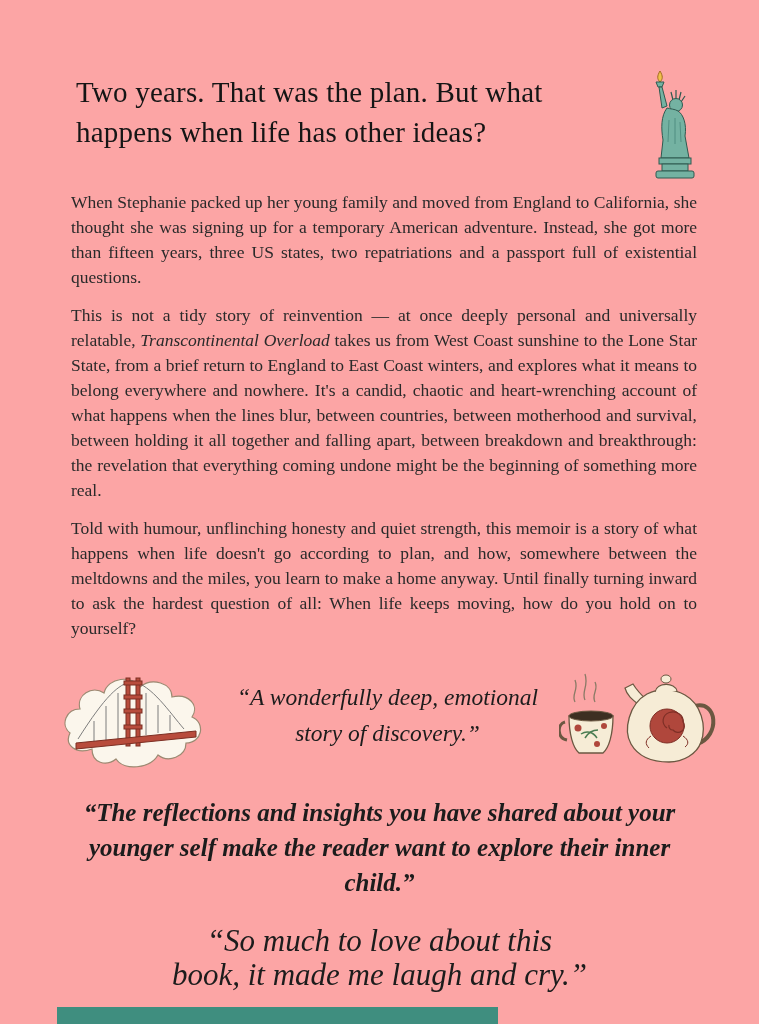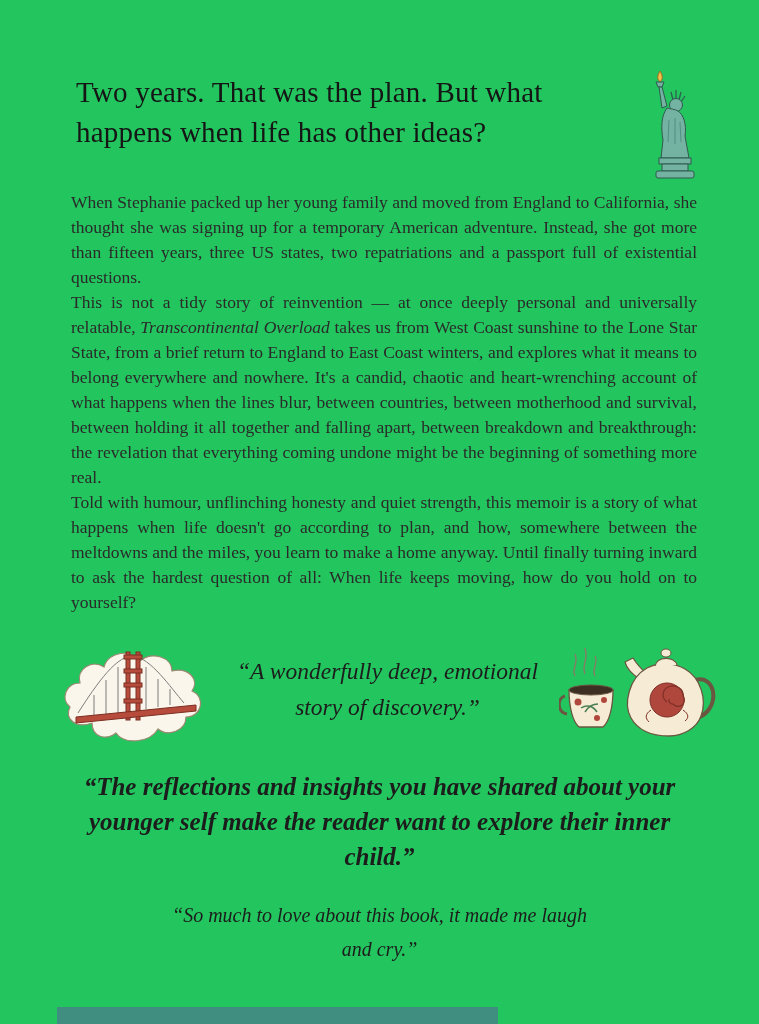--- a/index.html
+++ b/index.html
@@ -1,21 +1,21 @@
 <!DOCTYPE html>
 <html><head>
 <meta charset="utf-8">
 <style>
   * { margin:0; padding:0; box-sizing:border-box; }
   html,body { background:#ffffff; }
   .page {
     position:relative;
     width:759px; height:1024px;
     margin:0 auto;
-    background:#22c55e;
+    background:#fca5a5;
     font-family:"Liberation Serif", serif;
     color:#262626;
     overflow:hidden;
   }
   .header {
     display:flex;
     justify-content:space-between;
     align-items:flex-start;
     padding:72px 56px 0 70px;
   }
@@ -28,33 +28,34 @@
     letter-spacing:0.2px;
     padding-left:6px;
   }
   .statue { flex:0 0 auto; margin-top:-4px; }
   .body-copy { padding:2px 62px 0 71px; }
   .body-copy p {
     font-size:17.5px;
     line-height:25px;
     text-align:justify;
     color:#2a2a2a;
+    margin-top:13px;
   }
   .body-copy p:first-child { margin-top:4px; }
   .book-title { font-style:italic; }
   .quote { font-style:italic; text-align:center; color:#1c1c1c; }
   .quote-row {
     display:flex;
     align-items:center;
     justify-content:flex-end;
     padding:10px 38px 0 58px;
   }
   .q1 { flex:1; font-size:23.5px; line-height:36px; padding:0 6px; }
   .q2 { font-size:25px; line-height:35px; margin:16px 80px 0;font-weight:bold; }
-  .q3 { font-size:20px; line-height:34px; margin:24px 170px 0; }
+  .q3 { font-size:31px; line-height:34px; margin:24px 170px 0; }
   .footer-bar {
     position:absolute;
     left:57px; bottom:0;
     width:441px; height:17px;
   }
 </style>
 </head>
 <body>
 
 <div class="page">

